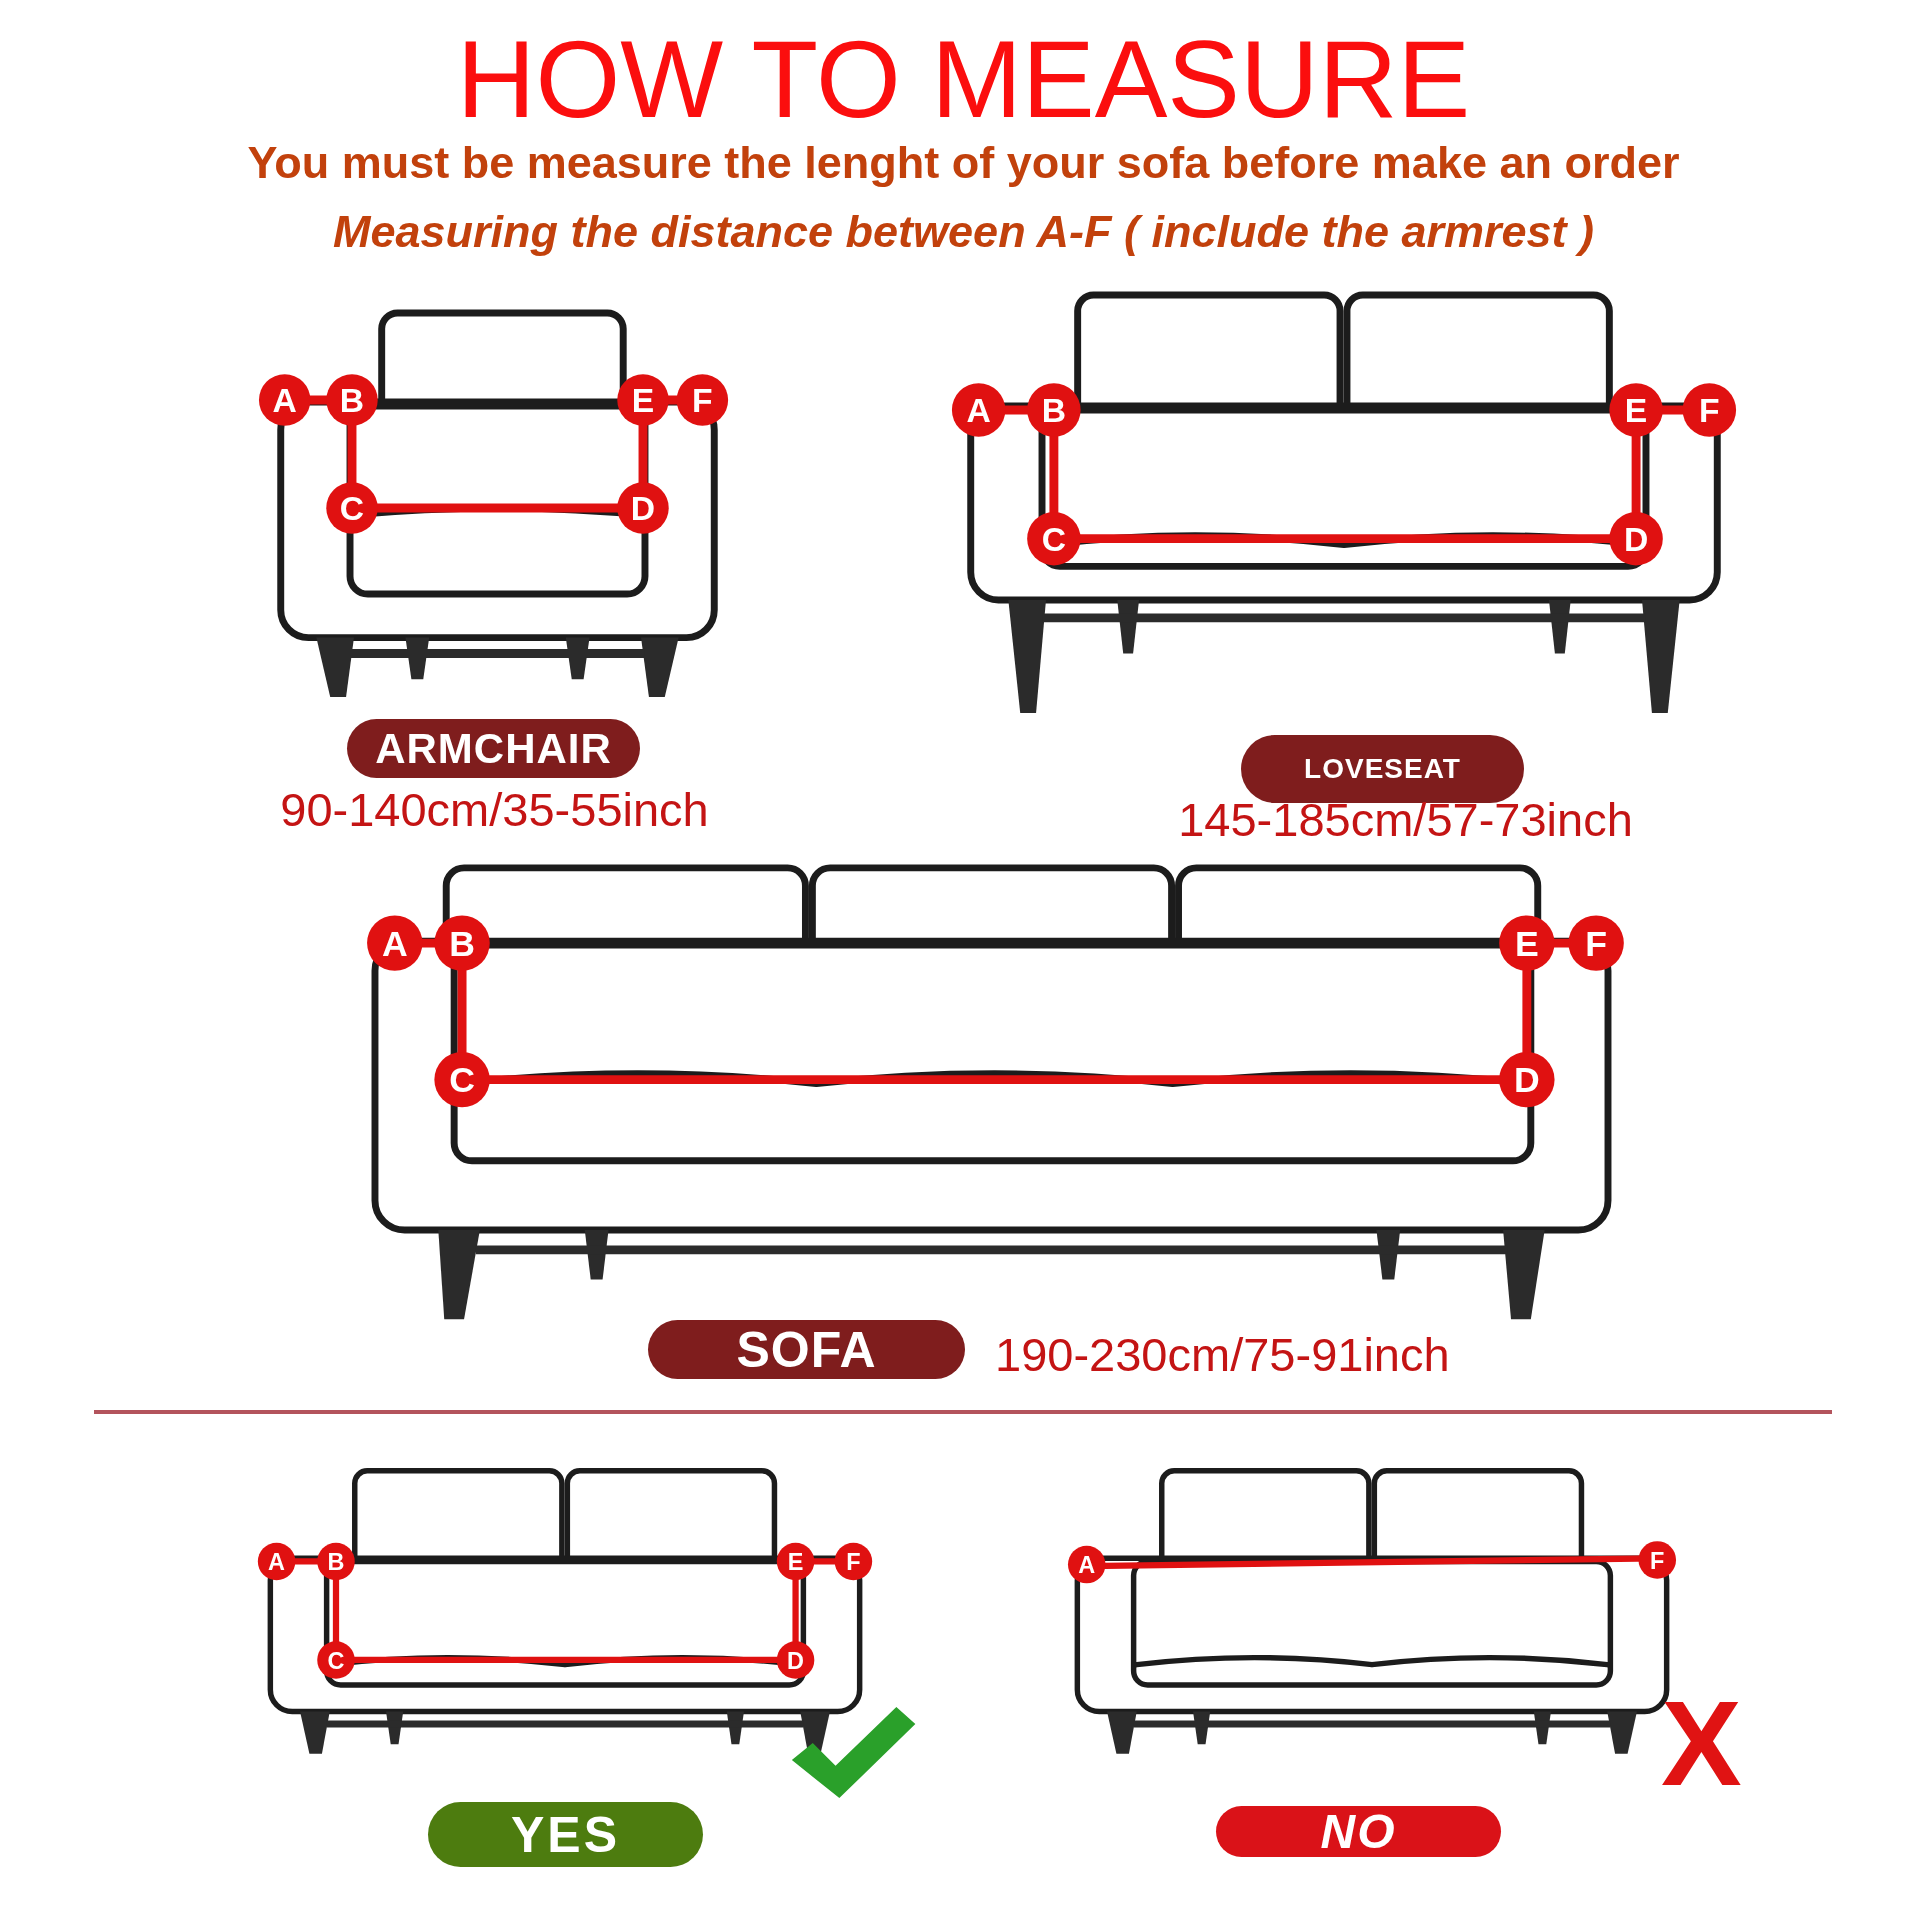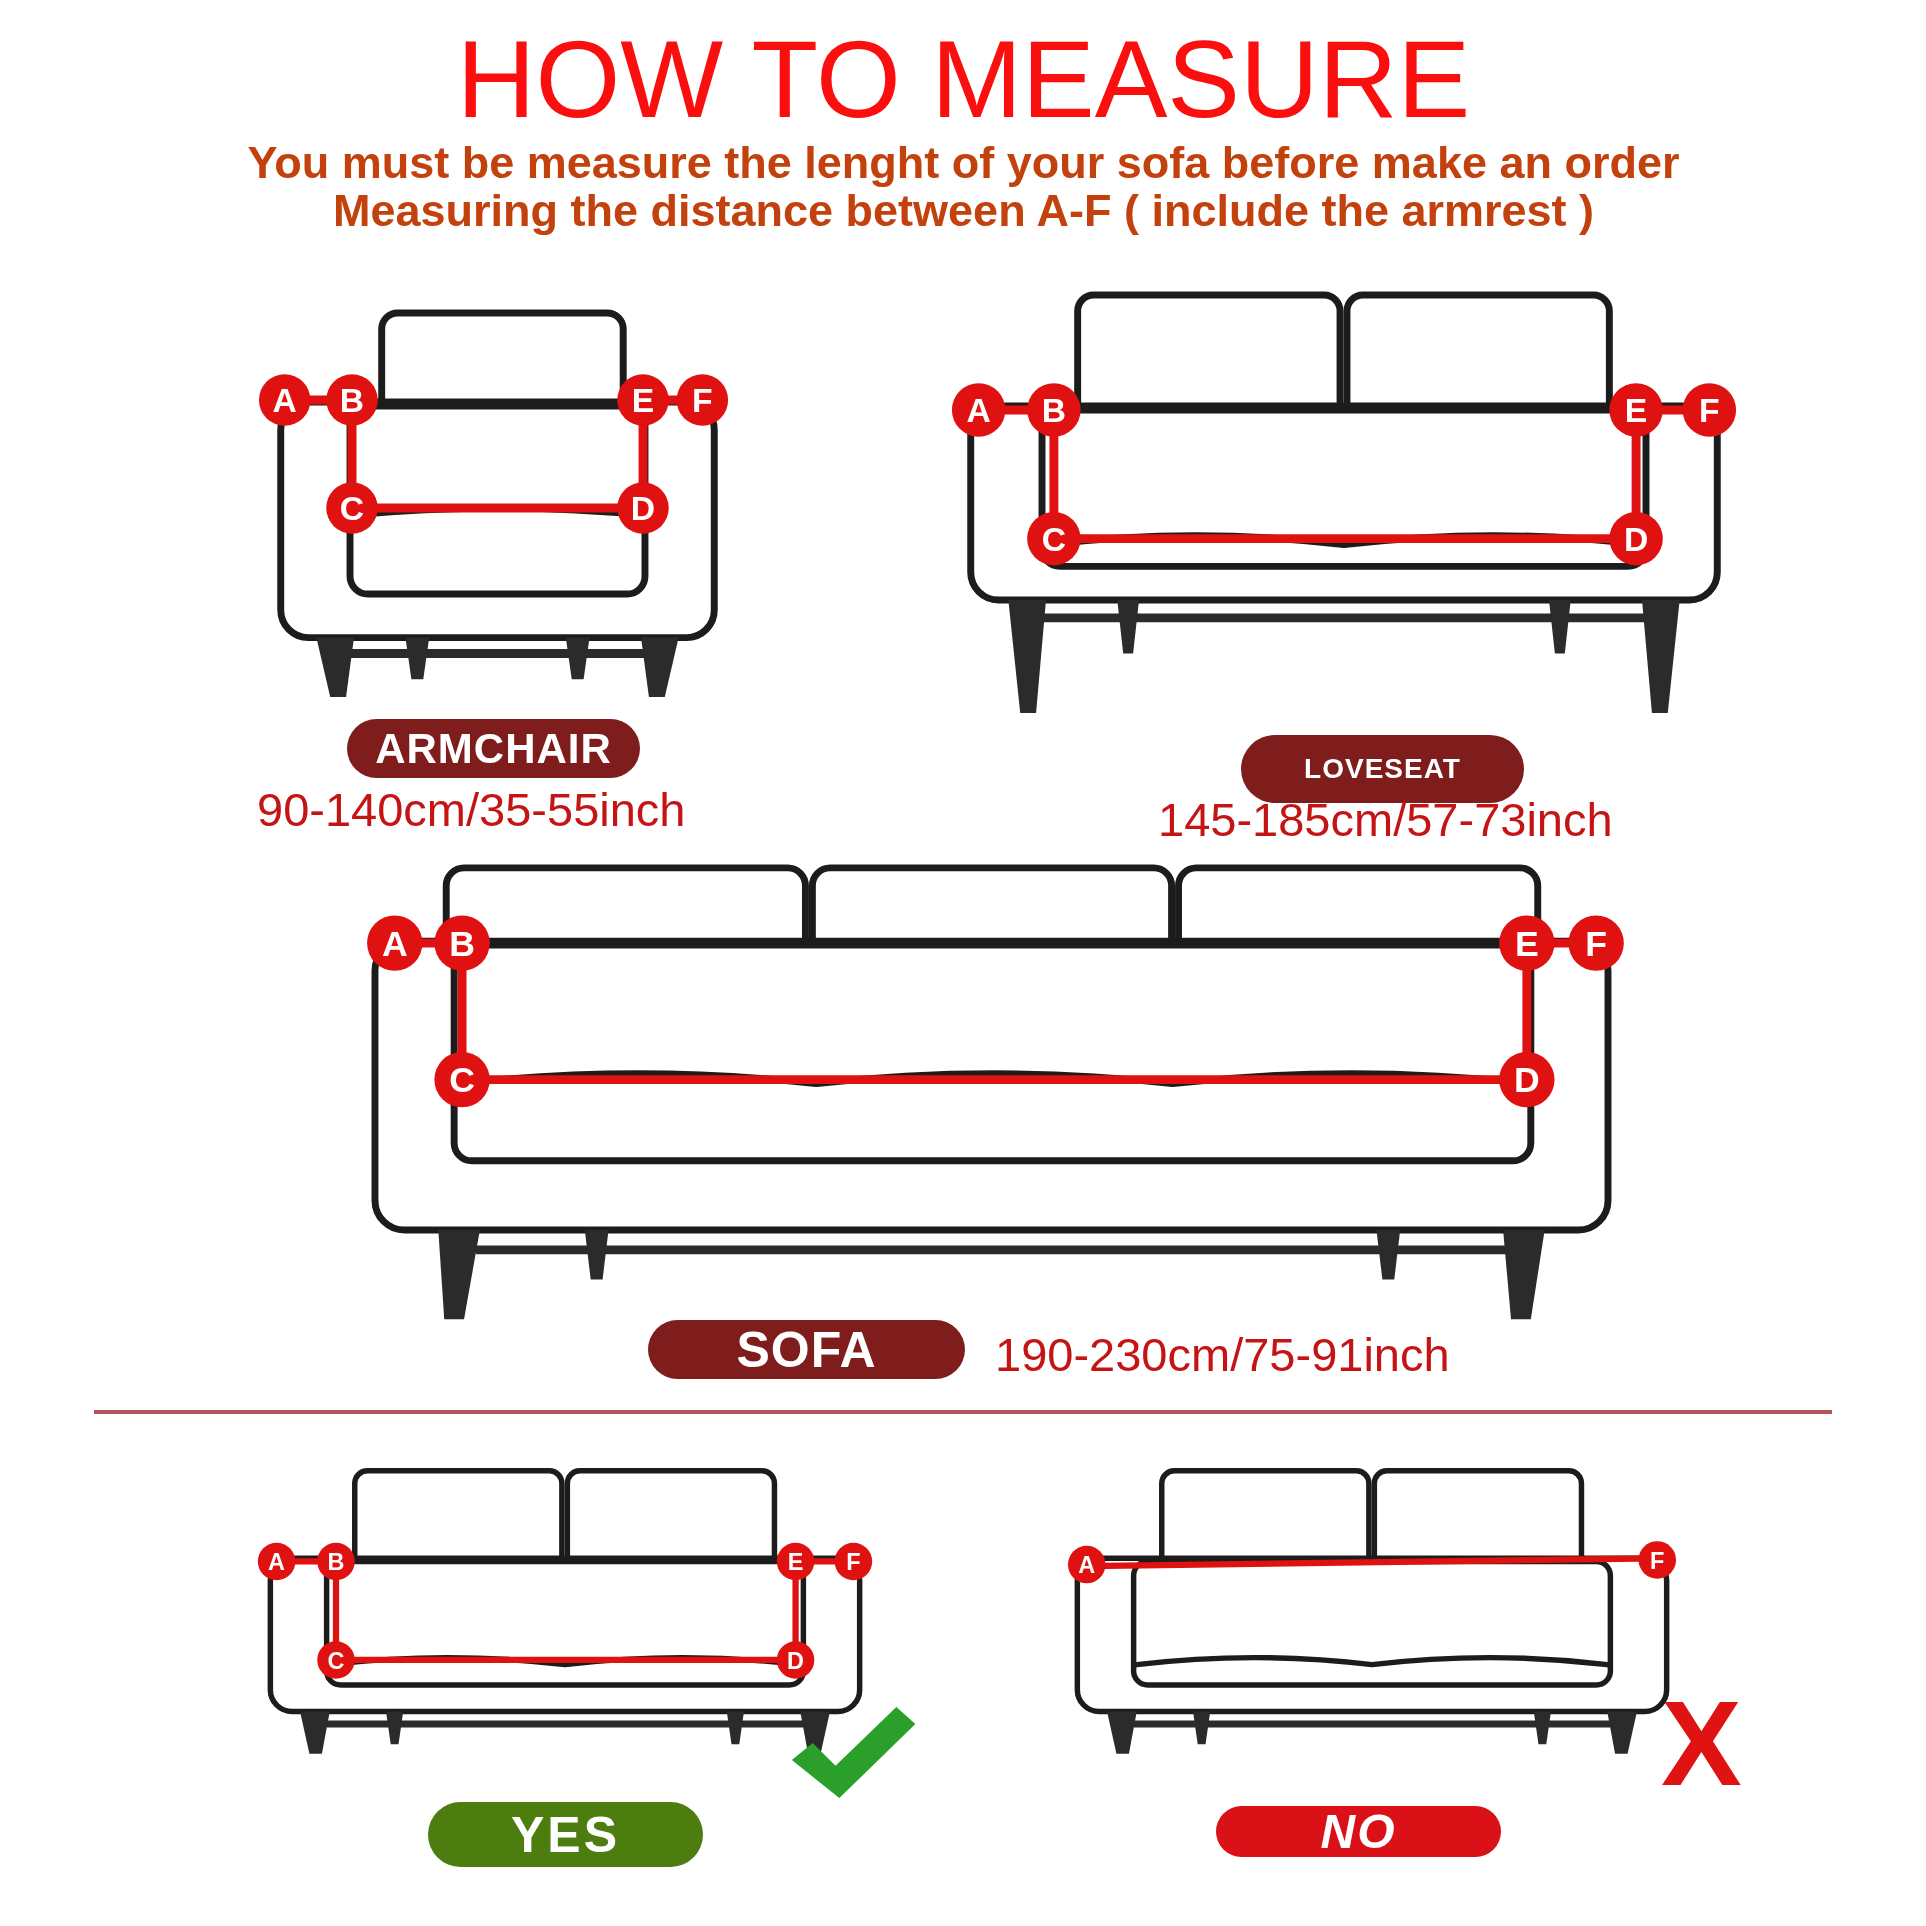--- a/index.html
+++ b/index.html
@@ -4,21 +4,21 @@
 <style>
   html,body{margin:0;padding:0;background:#ffffff;}
   .page{position:relative;width:1927px;height:1927px;background:#ffffff;
         font-family:"Liberation Sans",sans-serif;overflow:hidden;}
 
   .title{position:absolute;top:16px;left:0;width:100%;text-align:center;
          font-size:109px;font-weight:normal;color:#fb0e0e;letter-spacing:0px;}
   .subtitle{position:absolute;left:0;width:100%;text-align:center;
             font-size:45px;font-weight:bold;color:#c2410c;}
   #subtitle1{top:137px;}
-  #subtitle2{top:185px;}
+  #subtitle2{top:206px;font-style:italic;}
 
   .diagram{position:absolute;}
   #armchair-diagram{left:255px;top:305px;width:485px;height:396px;}
   #loveseat-diagram{left:943px;top:285px;width:802px;height:436px;}
   #sofa-diagram{left:347px;top:856px;width:1287px;height:475px;}
   #correct-diagram{left:248px;top:1463px;width:634px;height:297px;}
   #incorrect-diagram{left:1055px;top:1463px;width:634px;height:297px;}
   .diagram svg{display:block;width:100%;height:100%;}
 
   
@@ -34,21 +34,21 @@
   text.dlabel{fill:#ffffff;font-weight:bold;text-anchor:middle;
               font-family:"Liberation Sans",sans-serif;}
   .fs34{font-size:34px;} .fs36{font-size:36px;} .fs30{font-size:30px;}
 
   .pill{position:absolute;background:#7f1d1d;color:#ffffff;font-weight:bold;
         display:flex;align-items:center;justify-content:center;border-radius:34px;}
   #armchair-pill{left:347px;top:719px;width:293px;height:59px;font-size:42px;letter-spacing:1px;}
   #loveseat-pill{left:1241px;top:735px;width:283px;height:68px;font-size:28px;letter-spacing:1px;}
   #sofa-pill{left:648px;top:1320px;width:317px;height:59px;font-size:50px;letter-spacing:1px;}
 
-  .range{position:absolute;color:#c41414;font-size:47px;font-weight:400;text-align:left;}
+  .range{position:absolute;color:#c41414;font-size:47px;font-weight:400;text-align:center;}
   #armchair-range{left:257px;top:782px;width:475px;}
   #loveseat-range{left:1158px;top:792px;width:495px;}
   #sofa-range{left:995px;top:1327px;width:515px;text-align:left;}
 
   .divider{position:absolute;left:94px;top:1410px;width:1738px;height:4px;background:#b3545c;}
 
   .badge{position:absolute;color:#ffffff;font-weight:bold;
          display:flex;align-items:center;justify-content:center;}
   #yes-badge{left:428px;top:1802px;width:275px;height:65px;background:#4d7c0f;
              font-size:50px;letter-spacing:3px;border-radius:33px;}

